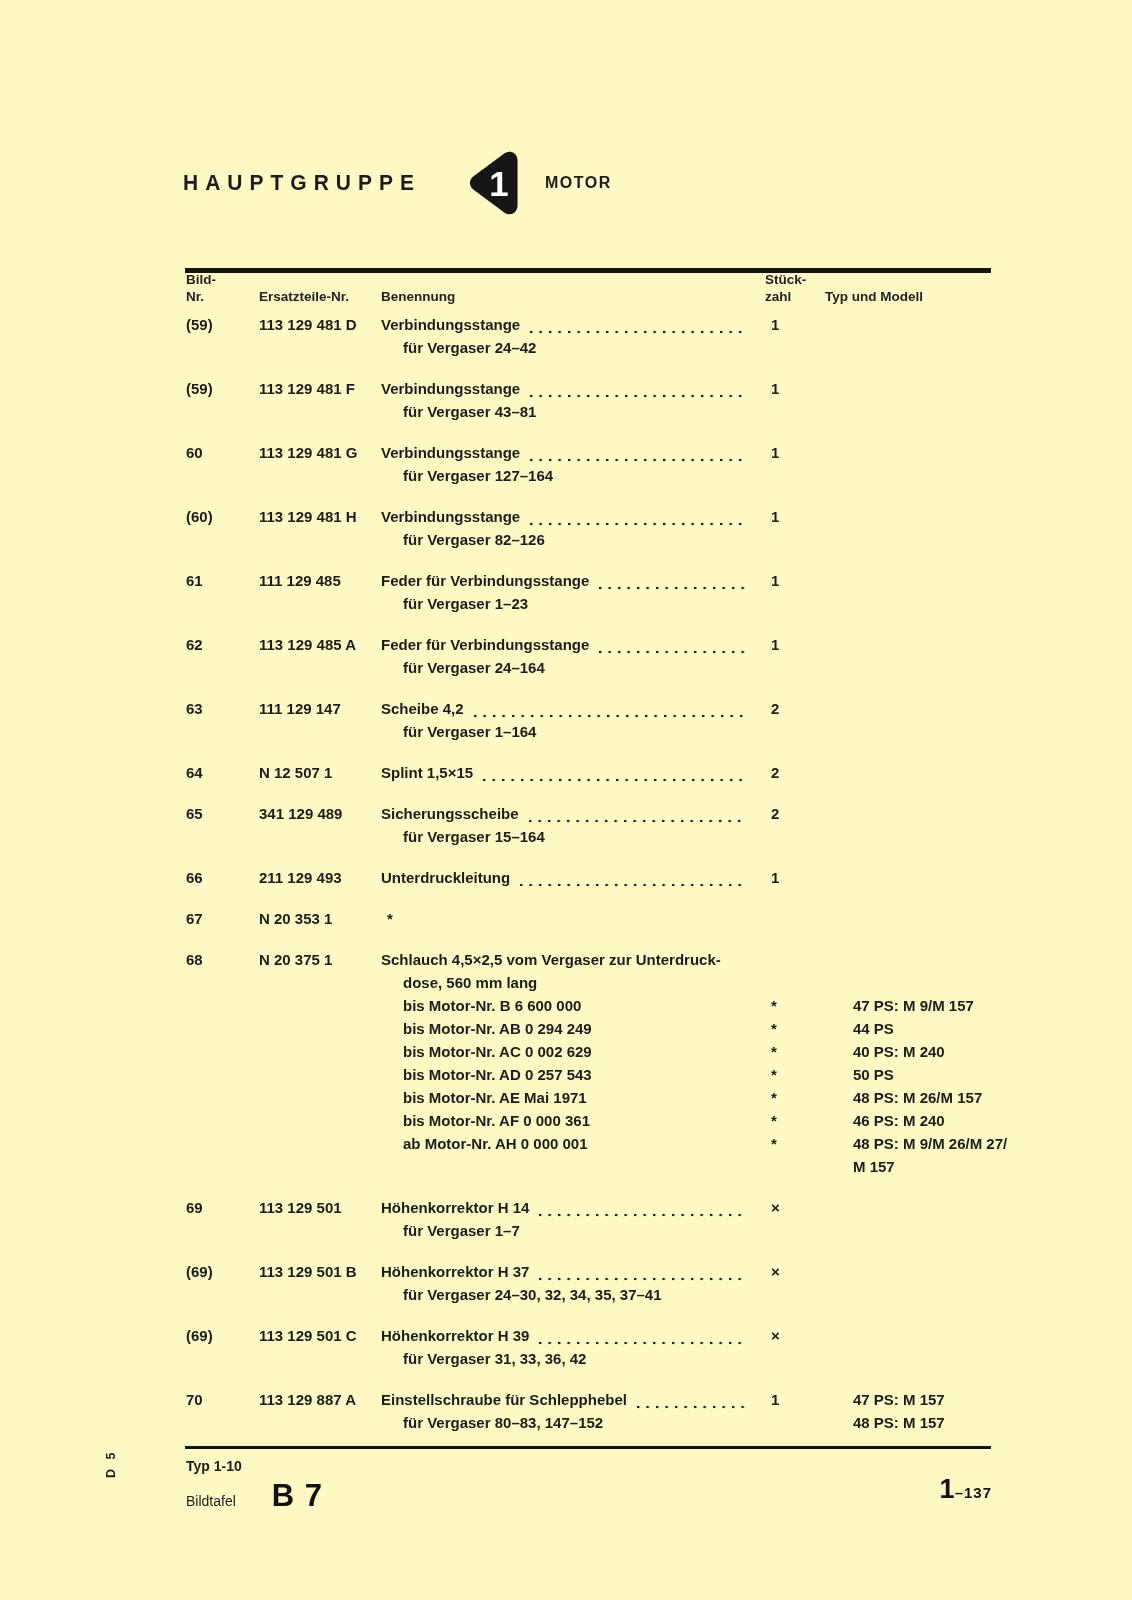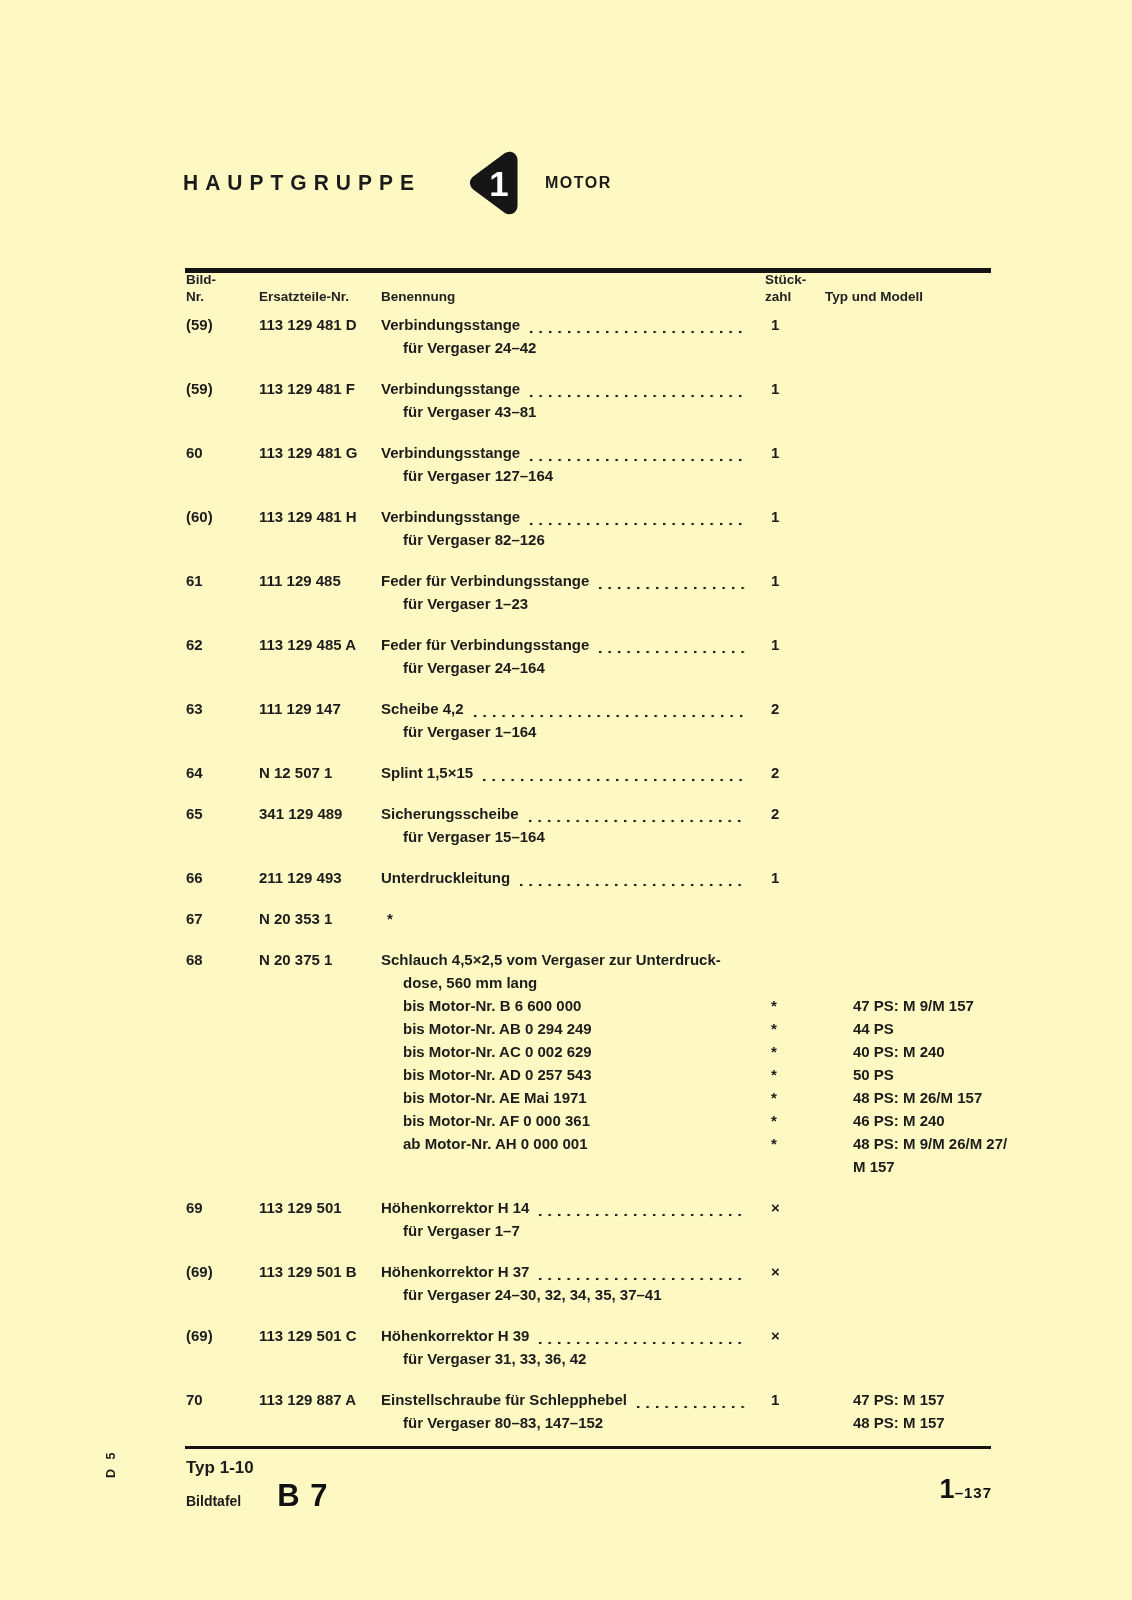--- a/index.html
+++ b/index.html
@@ -49,23 +49,23 @@
     flex:1 1 auto; height:4px; margin:0 2px 2px 9px; align-self:flex-end;
     background-image:radial-gradient(circle at 2px 2px, #1c1c1c 1.25px, transparent 1.6px);
     background-size:9.5px 4px; background-repeat:repeat-x;
     min-width:14px;
   }
   .cell.qty { padding-left:6px; }
   .cell.typ { white-space:nowrap;margin-left:28px; }
 
   
   .footer-rule { position:absolute; left:185px; top:1446px; width:806px; height:3px; background:#141414; }
-  .footer-typ { position:absolute; left:186px; top:1458px; font-size:17px; font-weight:700; color:#1b1b1b; }
+  .footer-typ { position:absolute; left:186px; top:1458px; font-size:14px; font-weight:700; color:#1b1b1b; }
   .footer-bild { position:absolute; left:186px; top:1478px; display:flex; align-items:baseline; }
-  .footer-bild .lbl { font-size:14px; font-weight:700; color:#1b1b1b; }
+  .footer-bild .lbl { font-size:14px; font-weight:400; color:#1b1b1b; }
   .footer-bild .val { margin-left:36px; font-size:31px; font-weight:700; letter-spacing:1px; color:#111; }
   .footer-page { position:absolute; right:140px; top:1474px; display:flex; align-items:baseline; }
   .footer-page .big { font-size:27px; font-weight:700; color:#111; }
   .footer-page .small { font-size:15px; font-weight:700; color:#111; letter-spacing:1px; }
   .side-label {
     position:absolute; left:104px; top:1478px; font-size:12.5px; font-weight:700;
     letter-spacing:3px; color:#1b1b1b; transform:rotate(-90deg); transform-origin:left top;
     white-space:nowrap;
   }
 </style>

